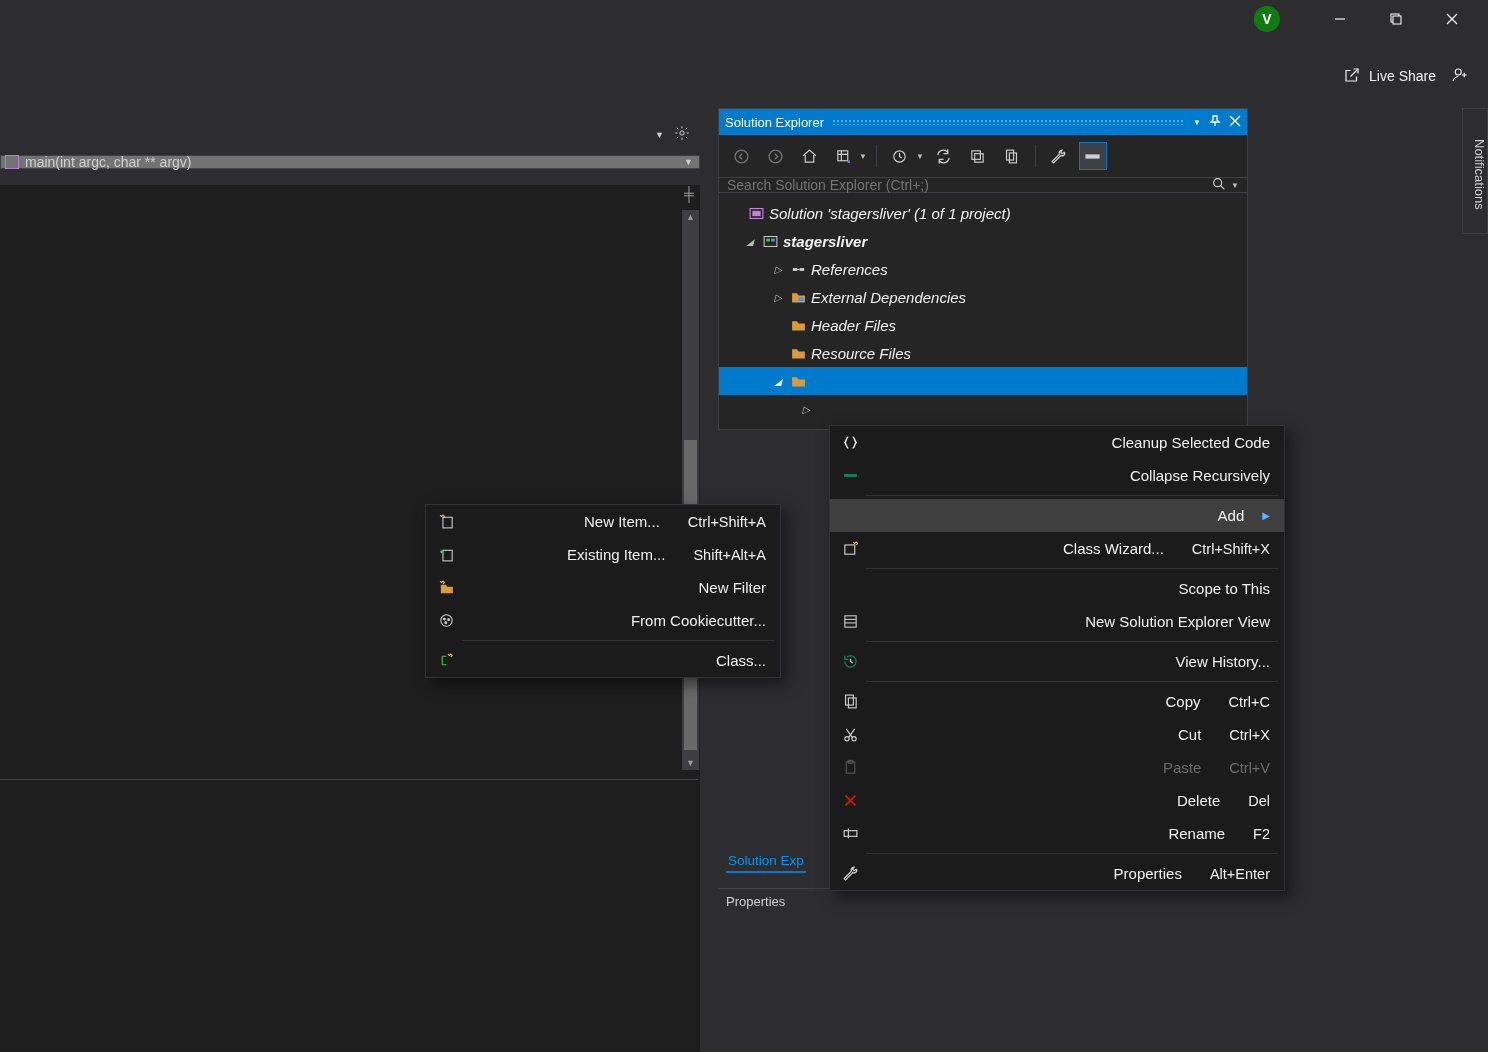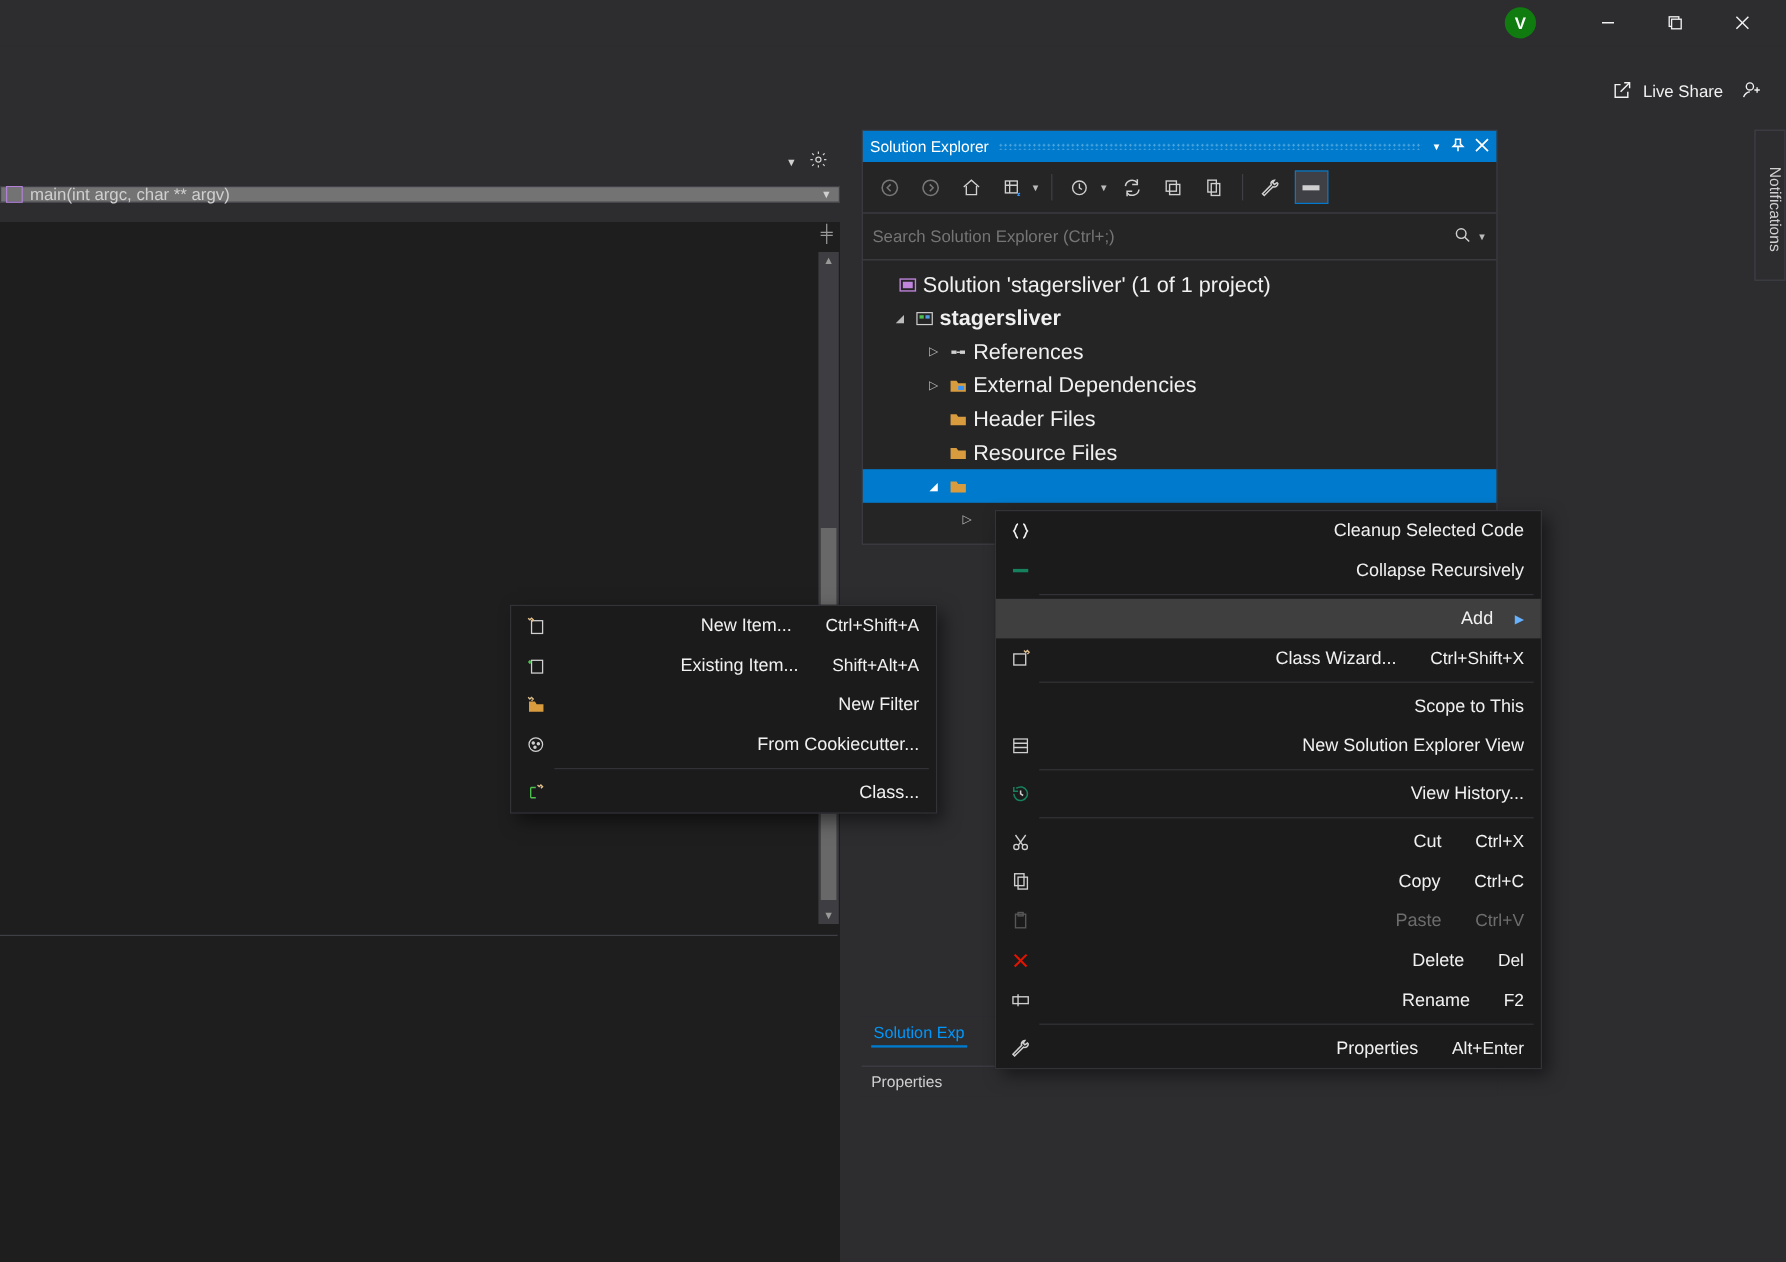--- a/index.html
+++ b/index.html
@@ -162,21 +162,21 @@
   .sxp-toolbar .tbtn.dim { color: #777; }
   .sxp-toolbar .tbtn svg { width: 17px; height: 17px; }
   .sxp-toolbar .dd { font-size: 8px; margin-left: -4px; color: #bbb; }
   .sxp-toolbar .sep { width: 1px; height: 22px; background: #3f3f46; margin: 0 3px;}
   .sxp-toolbar .tbtn.sel {
     border: 1px solid #007acc;
     background: #3f3f46;
   }
 
   .sxp-search {
-    height: 40px;
+    height: 16px;
     display: flex; align-items: center;
     padding: 0 8px;
     border-top: 1px solid #3f3f46;
     border-bottom: 1px solid #3f3f46;
     justify-content: space-between;
   }
   .sxp-search input {
     background: transparent;
     border: none;
     color: #8a8a8a;
@@ -186,21 +186,22 @@
   }
   .sxp-search .sicons {
     display: flex; align-items: center; gap: 4px;
     color: #d0d0d0;
   }
   .sxp-search svg { width: 16px; height: 16px; }
   .sxp-search .tri { font-size: 8px; color: #bbb; }
 
   .sxp-tree {
     padding: 6px 0;
-    font-size: 18px;
+    font-size: 15px;
+    font-style: italic;
   }
   .tree-row {
     height: 28px;
     display: flex; align-items: center;
     padding-left: 10px;
     gap: 4px;
     white-space: nowrap;
   }
   .tree-row .twisty {
     width: 14px;
@@ -603,37 +604,37 @@
           <path d="M4 4v5h5"></path>
           <path d="M12 8v4l3 2" stroke="#d0d0d0"></path>
         </svg>
       </span>
     <span class="lbl">View History...</span>
   </div>
   <div class="sep"></div>
   <div class="row">
     <span class="ic">
         <svg viewBox="0 0 24 24" fill="none" stroke="#d0d0d0" stroke-width="1.6">
+          <rect x="5" y="3" width="11" height="14"></rect>
+          <rect x="9" y="7" width="11" height="14"></rect>
+        </svg>
+      </span>
+    <span class="lbl">Copy</span>
+    <span class="sc">Ctrl+C</span>
+  </div>
+  <div class="row">
+    <span class="ic">
+        <svg viewBox="0 0 24 24" fill="none" stroke="#d0d0d0" stroke-width="1.6">
           <circle cx="7" cy="18" r="3"></circle>
           <circle cx="17" cy="18" r="3"></circle>
           <path d="M9.5 16 L18 4 M14.5 16 L6 4"></path>
         </svg>
       </span>
     <span class="lbl">Cut</span>
     <span class="sc">Ctrl+X</span>
-  </div>
-  <div class="row">
-    <span class="ic">
-        <svg viewBox="0 0 24 24" fill="none" stroke="#d0d0d0" stroke-width="1.6">
-          <rect x="5" y="3" width="11" height="14"></rect>
-          <rect x="9" y="7" width="11" height="14"></rect>
-        </svg>
-      </span>
-    <span class="lbl">Copy</span>
-    <span class="sc">Ctrl+C</span>
   </div>
   <div class="row dim">
     <span class="ic muted-575">
         <svg viewBox="0 0 24 24" fill="none" stroke="currentColor" stroke-width="1.6">
           <rect x="6" y="4" width="12" height="16"></rect>
           <rect x="9" y="2" width="6" height="4"></rect>
         </svg>
       </span>
     <span class="lbl">Paste</span>
     <span class="sc">Ctrl+V</span>

